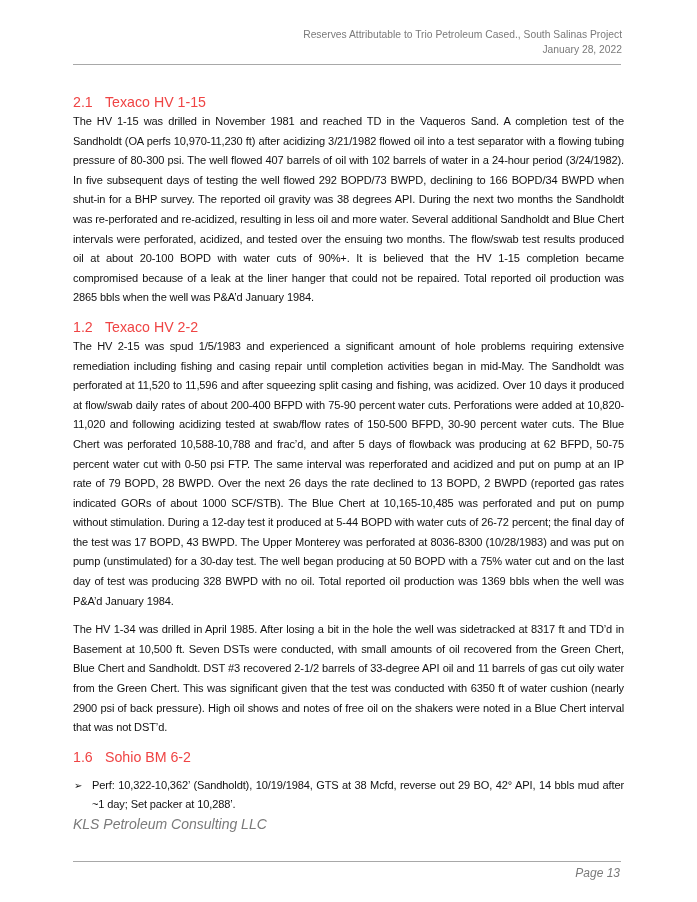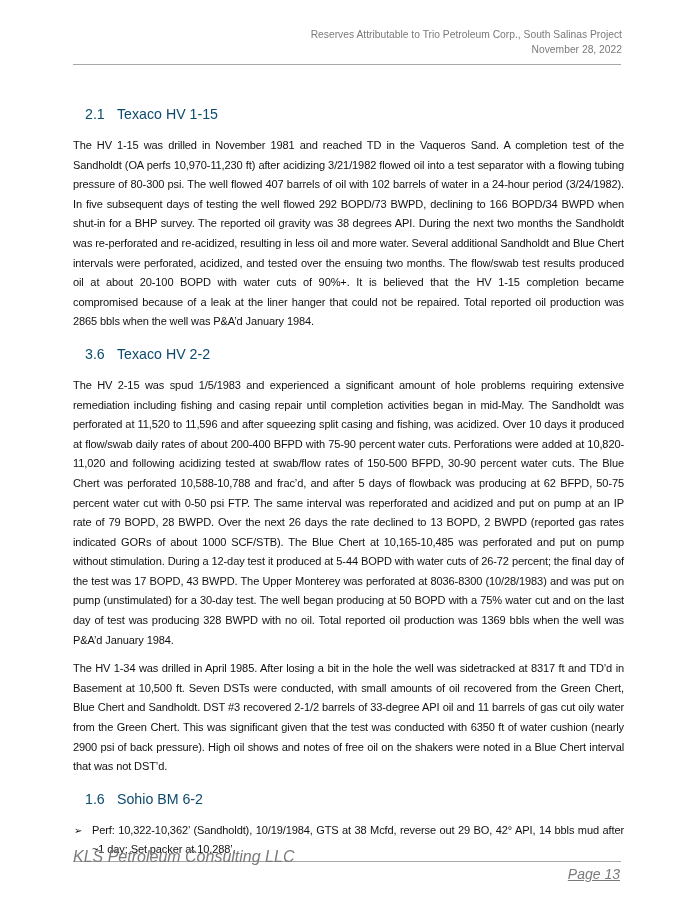--- a/index.html
+++ b/index.html
@@ -16,61 +16,61 @@
       border-top: 1px solid #a8a8a8;
     }
     .content {
       position: absolute; left: 73px; top: 92px; width: 551px;
       font-size: 11.05px; line-height: 19.6px; text-align: justify;
       letter-spacing: -0.12px;
     }
     .content p { margin: 0; }
     .intro { margin-bottom: 10px !important; }
     h2 {
-      margin: 12px; font-weight: normal; font-size: 14.2px; line-height: 20px;
-      color: #0c4a6e; letter-spacing: 0;
+      margin: 0; font-weight: normal; font-size: 14.2px; line-height: 20px;
+      color: #ef4444; letter-spacing: 0;
     }
     h2 .num { display: inline-block; width: 32px; }
     .section { margin-bottom: 9px; }
     .bullet {
       display: flex; margin-top: 9px; padding-left: 0;
     }
     .bullet .marker { width: 18px; flex: none; font-size: 10px; padding-left: 1px; }
     .bullet .btext { flex: 1; }
     .footer-rule {
       position: absolute; left: 73px; width: 548px; top: 861px; height: 0;
       border-top: 1px solid #a8a8a8;
     }
     .footer-left {
-      position: absolute; left: 73px; top: 848px; font-size: 16px;
+      position: absolute; left: 73px; top: 816px; font-size: 14px;
       font-style: italic; color: #7a7a7a;
     }
     .footer-right {
-      position: absolute; right: 77px; top: 866px; font-size: 14px;
-      font-style: italic; color: #7a7a7a; text-decoration: underline;
+      position: absolute; right: 77px; top: 866px; font-size: 12px;
+      font-style: italic; color: #7a7a7a;
     }
   </style>
 </head>
 <body>
 
 <div class="page-header">
-  <div>Reserves Attributable to Trio Petroleum Corp., South Salinas Project</div>
-  <div>November 28, 2022</div>
+  <div>Reserves Attributable to Trio Petroleum Cased., South Salinas Project</div>
+  <div>January 28, 2022</div>
 </div>
 <div class="header-rule"></div>
 
 <div class="content">
 
   <div class="section">
     <h2><span class="num">2.1</span><span>Texaco HV 1-15</span></h2>
     <p>The HV 1-15 was drilled in November 1981 and reached TD in the Vaqueros Sand. A completion test of the Sandholdt (OA perfs 10,970-11,230 ft) after acidizing 3/21/1982 flowed oil into a test separator with a flowing tubing pressure of 80-300 psi. The well flowed 407 barrels of oil with 102 barrels of water in a 24-hour period (3/24/1982). In five subsequent days of testing the well flowed 292 BOPD/73 BWPD, declining to 166 BOPD/34 BWPD when shut-in for a BHP survey. The reported oil gravity was 38 degrees API. During the next two months the Sandholdt was re-perforated and re-acidized, resulting in less oil and more water. Several additional Sandholdt and Blue Chert intervals were perforated, acidized, and tested over the ensuing two months. The flow/swab test results produced oil at about 20-100 BOPD with water cuts of 90%+.  It is believed that the HV 1-15 completion became compromised because of a leak at the liner hanger that could not be repaired.  Total reported oil production was 2865 bbls when the well was P&amp;A’d January 1984.</p>
   </div>
 
   <div class="section">
-    <h2><span class="num">3.6</span><span>Texaco HV 2-2</span></h2>
+    <h2><span class="num">1.2</span><span>Texaco HV 2-2</span></h2>
     <p>The HV 2-15 was spud 1/5/1983 and experienced a significant amount of hole problems requiring extensive remediation including fishing and casing repair until completion activities began in mid-May. The Sandholdt was perforated at 11,520 to 11,596 and after squeezing split casing and fishing, was acidized. Over 10 days it produced at flow/swab daily rates of about 200-400 BFPD with 75-90 percent water cuts. Perforations were added at 10,820-11,020 and following acidizing tested at swab/flow rates of 150-500 BFPD, 30-90 percent water cuts. The Blue Chert was perforated 10,588-10,788 and frac’d, and after 5 days of flowback was producing at 62 BFPD, 50-75 percent water cut with 0-50 psi FTP.  The same interval was reperforated and acidized and put on pump at an IP rate of 79 BOPD, 28 BWPD. Over the next 26 days the rate declined to 13 BOPD, 2 BWPD (reported gas rates indicated GORs of about 1000 SCF/STB). The Blue Chert at 10,165-10,485 was perforated and put on pump without stimulation. During a 12-day test it produced at 5-44 BOPD with water cuts of 26-72 percent; the final day of the test was 17 BOPD, 43 BWPD. The Upper Monterey was perforated at 8036-8300 (10/28/1983) and was put on pump (unstimulated) for a 30-day test. The well began producing at 50 BOPD with a 75% water cut and on the last day of test was producing 328 BWPD with no oil. Total reported oil production was 1369 bbls when the well was P&amp;A’d January 1984.</p>
   </div>
 
   <div class="section">
     <p>The HV 1-34 was drilled in April 1985. After losing a bit in the hole the well was sidetracked at 8317 ft and TD’d in Basement at 10,500 ft. Seven DSTs were conducted, with small amounts of oil recovered from the Green Chert, Blue Chert and Sandholdt. DST #3 recovered 2-1/2 barrels of 33-degree API oil and 11 barrels of gas cut oily water from the Green Chert. This was significant given that the test was conducted with 6350 ft of water cushion (nearly 2900 psi of back pressure). High oil shows and notes of free oil on the shakers were noted in a Blue Chert interval that was not DST’d.</p>
   </div>
 
   <div class="section">
     <h2><span class="num">1.6</span><span>Sohio BM 6-2</span></h2>
     <div class="bullet">

